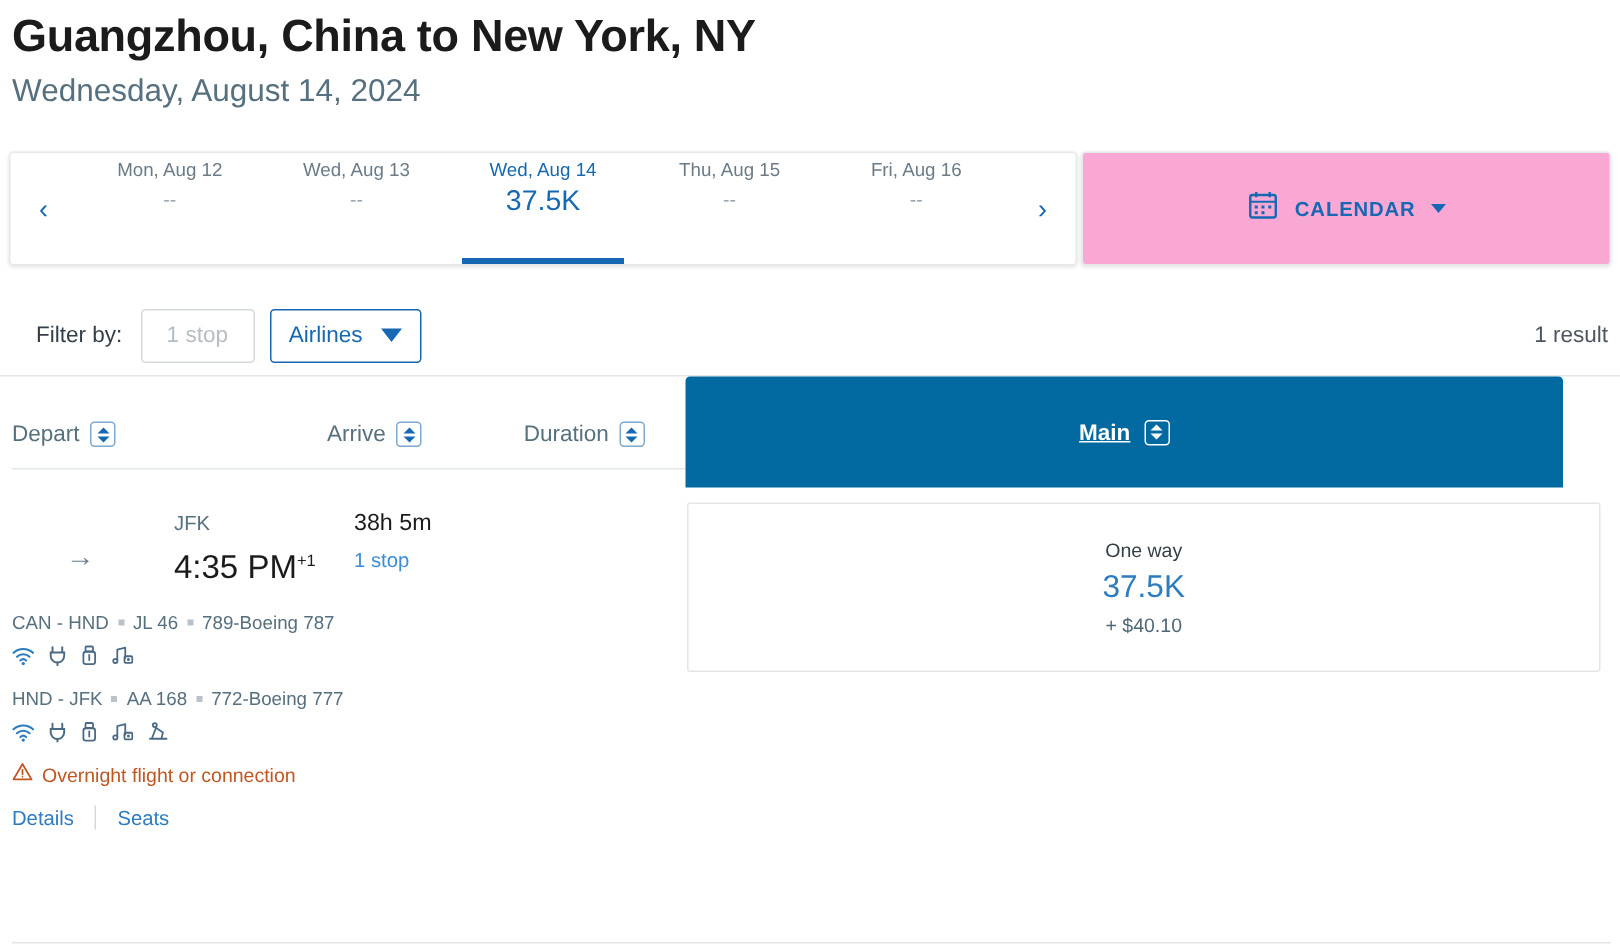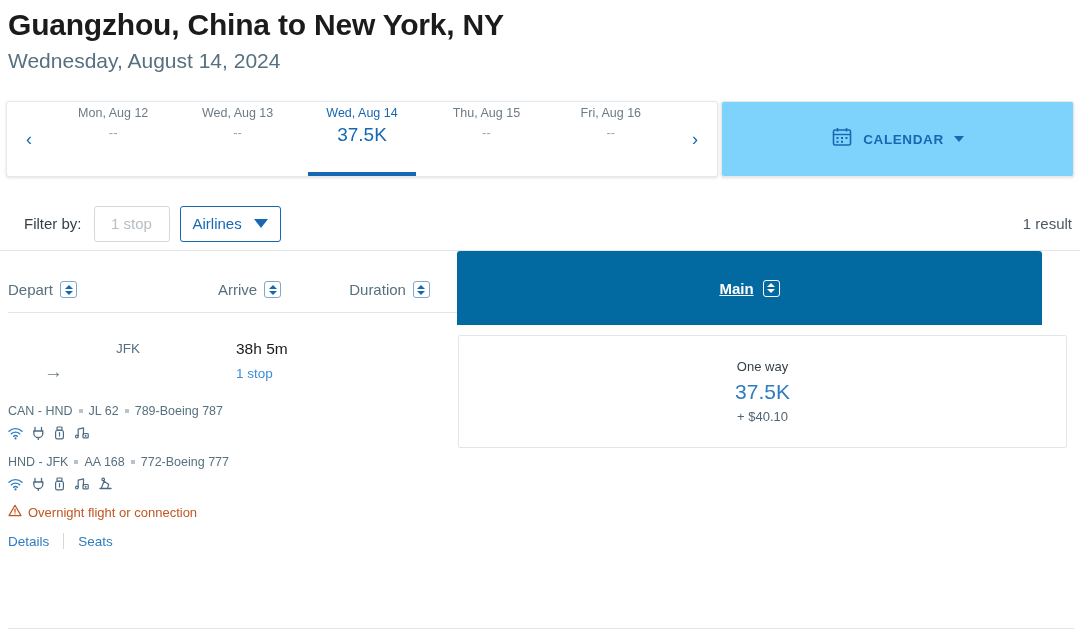--- a/index.html
+++ b/index.html
@@ -26,21 +26,21 @@
 
   
   .datebar-wrap { margin-top: 25px; padding: 0 6px; display: flex; gap: 3px; }
   .datebar {
     flex: 0 0 712px; height: 76px; background: #fff;
     border: 1px solid #e6e9ec; border-radius: 3px;
     box-shadow: 0 1px 3px rgba(0,0,0,0.13);
     display: flex; align-items: stretch;
   }
   .cal-panel {
-    flex: 1 1 auto; height: 76px; background: #7dd3fc;
+    flex: 1 1 auto; height: 76px; background: #f9a8d4;
     border: 1px solid #e6e9ec; border-radius: 3px;
     box-shadow: 0 1px 3px rgba(0,0,0,0.13);
     display: flex; align-items: center; justify-content: center;
   }
   .nav-arrow {
     width: 44px; display: flex; align-items: center; justify-content: center;
     color: #1668b3; font-size: 18px; cursor: pointer; user-select: none;
   }
   .date-cells { flex: 1; display: flex; }
   .date-cell {
@@ -295,33 +295,34 @@
     <div class="res-body">
 
       <div class="itin">
 
         <div class="times">
 
           <div class="t-arrow">→</div>
 
           <div class="t-col t-arrive">
             <span class="t-code">JFK</span>
+            <span class="t-time"><span>4:35 PM</span><sup>+1</sup></span>
           </div>
 
           <div class="t-col t-dur">
             <span class="dur-v">38h 5m</span>
             <span class="dur-s">1 stop</span>
           </div>
         </div>
 
         <div class="seg">
           <div class="seg-line">
             <span>CAN - HND</span>
             <span class="dot"></span>
-            <span>JL 62</span>
+            <span>JL 46</span>
             <span class="dot"></span>
             <span>789-Boeing 787</span>
           </div>
           <div class="amen">
             <span>
               <svg width="15" height="13" viewBox="0 0 15 13">
                 <path d="M1 4.2a9.5 9.5 0 0 1 13 0" fill="none" stroke="#2e7cc0" stroke-width="1.4" stroke-linecap="round"></path>
                 <path d="M3.3 6.8a6.2 6.2 0 0 1 8.4 0" fill="none" stroke="#2e7cc0" stroke-width="1.4" stroke-linecap="round"></path>
                 <path d="M5.6 9.3a2.9 2.9 0 0 1 3.8 0" fill="none" stroke="#2e7cc0" stroke-width="1.4" stroke-linecap="round"></path>
                 <circle cx="7.5" cy="11.4" r="1.1" fill="#2e7cc0"></circle>

